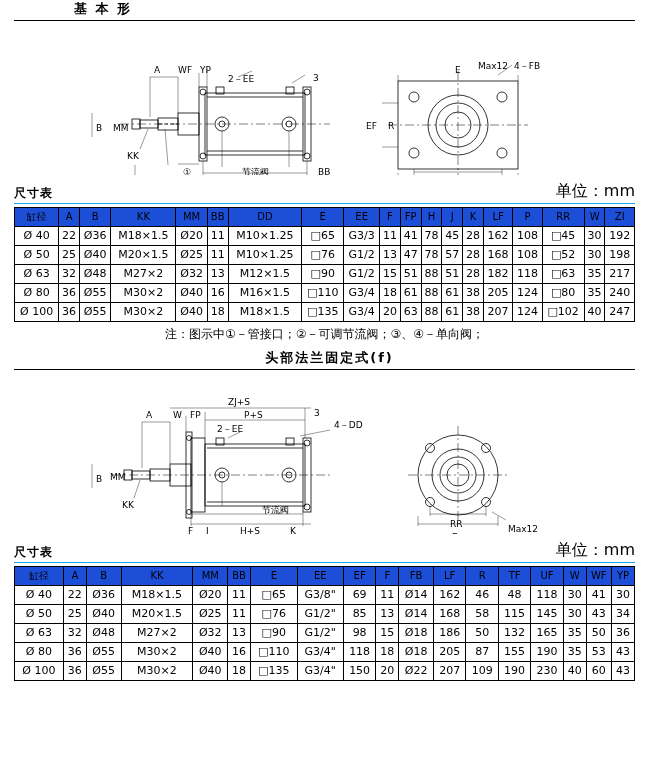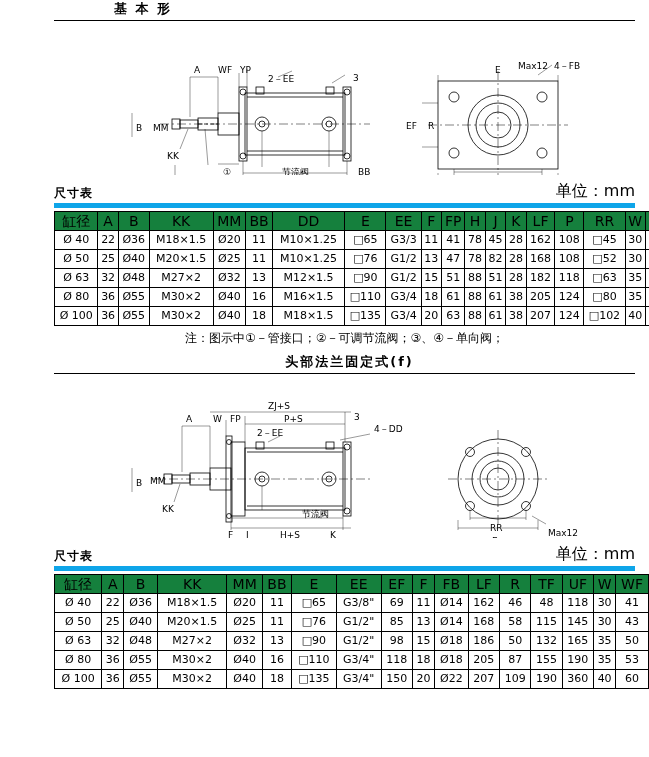--- a/index.html
+++ b/index.html
@@ -5,21 +5,21 @@
   html,body{margin:0;padding:0;}
   body{
     width:649px;height:757px;
     background:#ffffff;
     font-family:"DejaVu Sans","Liberation Sans",sans-serif;
     font-size:11px;
     color:#000;
     position:relative;
     overflow:hidden;
   }
-  .section{position:relative;padding-left:40px;}
+  .section{position:relative;}
 
   
   .heading{
     font-size:13px;
     font-weight:bold;
     letter-spacing:2px;
     padding-bottom:2px;
     display:inline-block;
   }
   .heading-wrap{
@@ -28,44 +28,44 @@
     padding-left:60px;
   }
   .heading-wrap.h2{padding-left:10px;text-align:center;}
 
   
   .tbl-head{
     display:flex;
     justify-content:space-between;
     align-items:flex-end;
     margin:6px 14px 2px 14px;
-    border-bottom:5px solid #0ea5e9;
+    border-bottom:1px solid #0ea5e9;
     padding-bottom:1px;
   }
   .tbl-head .left{font-size:12px;font-weight:bold;letter-spacing:1px;}
   .tbl-head .right{font-size:16px;}
 
   
   table.dim{
     border-collapse:collapse;
     margin:3px 14px 0 14px;
     width:621px;
     font-size:11px;
   }
   table.dim th,table.dim td{
     border:1px solid #000;
     text-align:center;
     padding:2px 1px;
     white-space:nowrap;
     line-height:14px;
   }
   table.dim th{
-    background:#15803d;
+    background:#1d4ed8;
     font-weight:normal;
-    font-size:14px;
+    font-size:10px;
   }
   table.dim td.bore{font-size:11px;}
   .note{
     margin:4px 14px 0 14px;
     text-align:center;
     font-size:12px;
   }
 
   
   .draw{
@@ -248,21 +248,21 @@
         <td>Ø40</td>
         <td>M20×1.5</td>
         <td>Ø25</td>
         <td>11</td>
         <td>M10×1.25</td>
         <td>□76</td>
         <td>G1/2</td>
         <td>13</td>
         <td>47</td>
         <td>78</td>
-        <td>82</td>
+        <td>57</td>
         <td>28</td>
         <td>168</td>
         <td>108</td>
         <td>□52</td>
         <td>30</td>
         <td>198</td>
       </tr>
       <tr>
         <td class="bore">Ø 63</td>
         <td>32</td>
@@ -549,20 +549,20 @@
         <td>Ø40</td>
         <td>18</td>
         <td>□135</td>
         <td>G3/4"</td>
         <td>150</td>
         <td>20</td>
         <td>Ø22</td>
         <td>207</td>
         <td>109</td>
         <td>190</td>
-        <td>360</td>
+        <td>230</td>
         <td>40</td>
         <td>60</td>
         <td>43</td>
       </tr>
     </tbody>
   </table>
 </div>
 
 </body></html>

